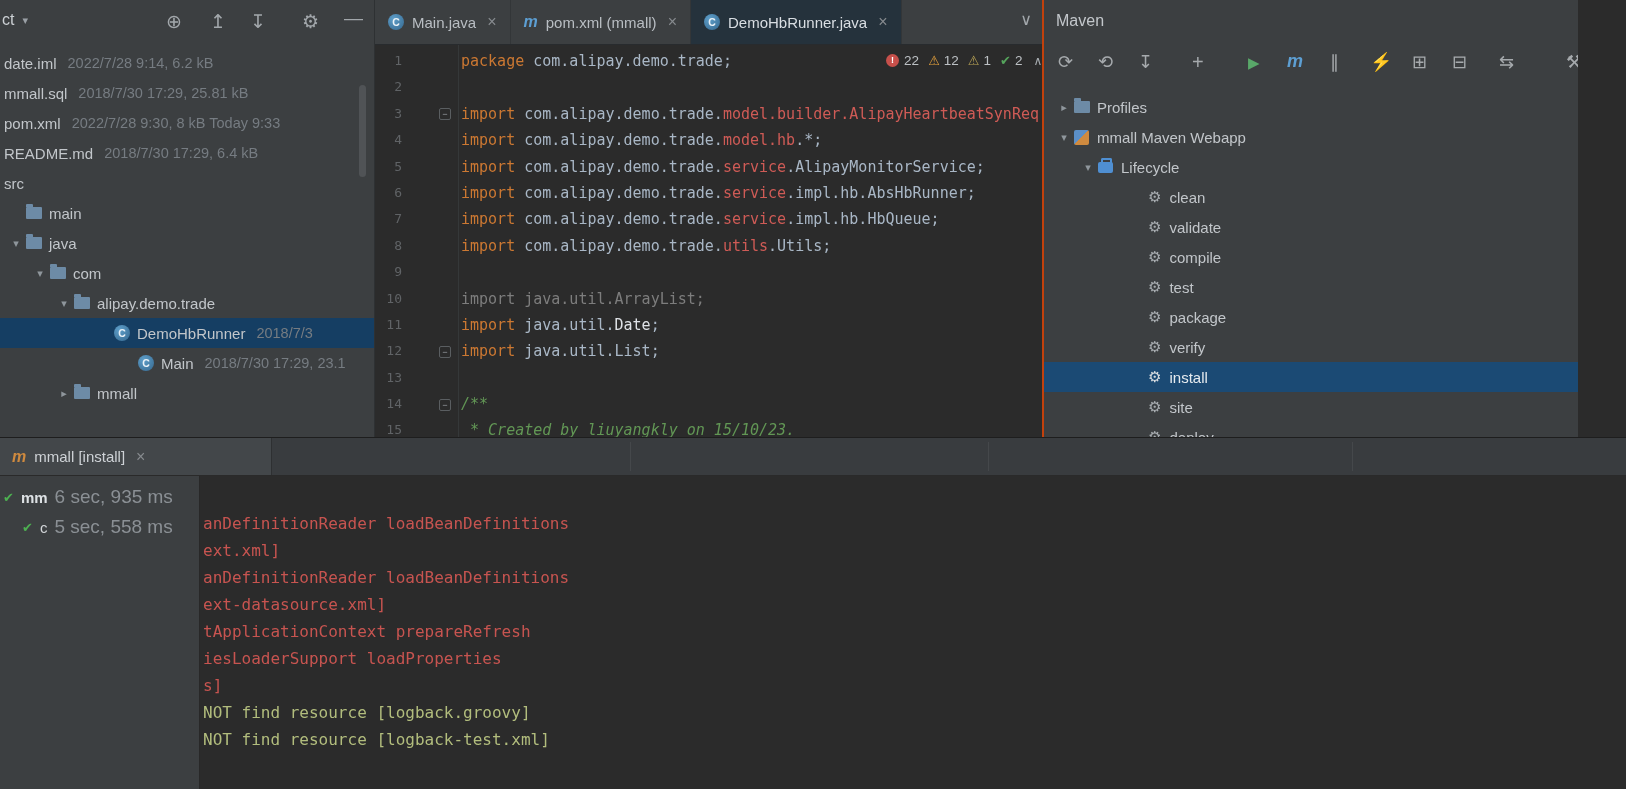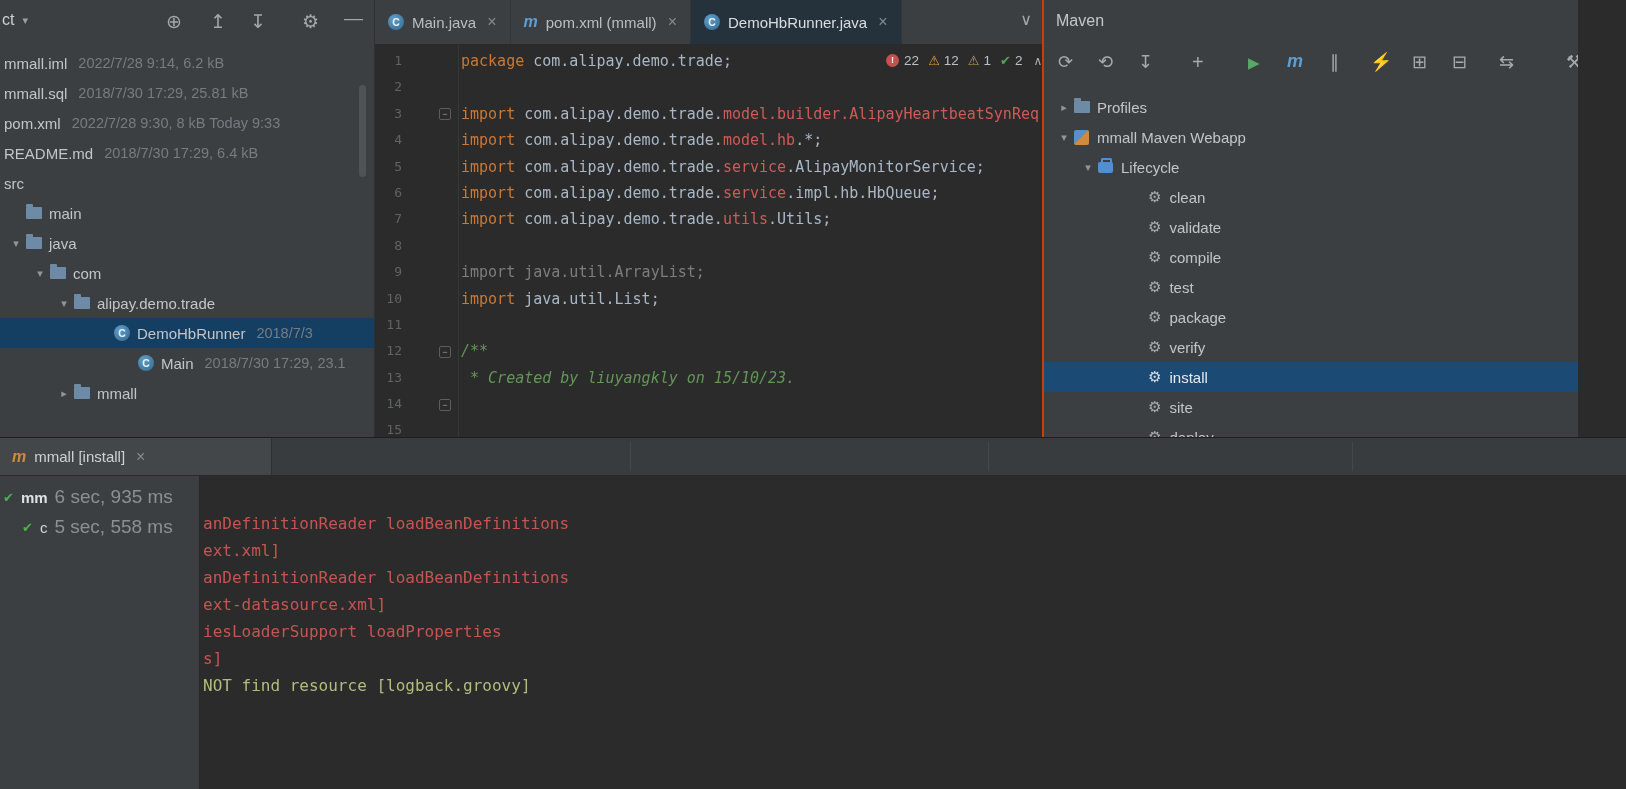--- a/index.html
+++ b/index.html
@@ -94,21 +94,21 @@
   </span>
   <span class="phi" style="left:166px">⊕</span>
   <span class="phi" style="left:210px">↥</span>
   <span class="phi" style="left:250px">↧</span>
   <span class="phi" style="left:302px">⚙</span>
   <span class="phi" style="left:344px;top:6px">—</span>
 </div>
 
 <div id="proj">
   <div class="prow" style="padding-left:4px">
-    <span class="plabel">mmall.iml</span>
+    <span class="plabel">date.iml</span>
     <span class="pmeta">2022/7/28 9:14, 6.2 kB</span>
   </div>
   <div class="prow" style="padding-left:4px">
     <span class="plabel">mmall.sql</span>
     <span class="pmeta">2018/7/30 17:29, 25.81 kB</span>
   </div>
   <div class="prow" style="padding-left:4px">
     <span class="plabel">pom.xml</span>
     <span class="pmeta">2022/7/28 9:30, 8 kB Today 9:33</span>
   </div>
@@ -197,24 +197,26 @@
     <span class="fm" style="top:301px">−</span>
     <span class="fm" style="top:354px">−</span>
   </div>
 
   <div class="codearea">
     <div class="cl"><span class="kw">package</span><span> com.alipay.demo.trade;</span></div>
     <div class="cl"></div>
     <div class="cl"><span class="kw">import</span><span> com.alipay.demo.trade.</span><span class="er">model.builder.AlipayHeartbeatSynReq</span></div>
     <div class="cl"><span class="kw">import</span><span> com.alipay.demo.trade.</span><span class="er">model.hb</span><span>.*;</span></div>
     <div class="cl"><span class="kw">import</span><span> com.alipay.demo.trade.</span><span class="er">service</span><span>.AlipayMonitorService;</span></div>
+    <div class="cl"><span class="kw">import</span><span> com.alipay.demo.trade.</span><span class="er">service</span><span>.impl.hb.AbsHbRunner;</span></div>
     <div class="cl"><span class="kw">import</span><span> com.alipay.demo.trade.</span><span class="er">service</span><span>.impl.hb.HbQueue;</span></div>
     <div class="cl"><span class="kw">import</span><span> com.alipay.demo.trade.</span><span class="er">utils</span><span>.Utils;</span></div>
     <div class="cl"></div>
     <div class="cl"><span class="dm">import java.util.ArrayList;</span></div>
+    <div class="cl"><span class="kw">import</span><span> java.util.</span><span class="hl">Date</span><span>;</span></div>
     <div class="cl"><span class="kw">import</span><span> java.util.List;</span></div>
     <div class="cl"></div>
     <div class="cl"><span class="cm">/**</span></div>
     <div class="cl"><span class="cm"> * Created by liuyangkly on 15/10/23.</span></div>
   </div>
 
   <div class="insp">
     <span class="edot"></span>
       <span style="margin-left:-4px">22</span>
     <span class="wtri">⚠</span>
@@ -346,17 +348,19 @@
       <span>c</span>
       <span class="rmeta">5 sec, 558 ms</span>
     </div>
   </div>
 
   <div id="console">
     <div class="ln cred">anDefinitionReader loadBeanDefinitions</div>
     <div class="ln cred">ext.xml]</div>
     <div class="ln cred">anDefinitionReader loadBeanDefinitions</div>
     <div class="ln cred">ext-datasource.xml]</div>
+    <div class="ln cred">tApplicationContext prepareRefresh</div>
     <div class="ln cred">iesLoaderSupport loadProperties</div>
     <div class="ln cred">s]</div>
     <div class="ln cgrn">NOT find resource [logback.groovy]</div>
+    <div class="ln cgrn">NOT find resource [logback-test.xml]</div>
   </div>
 </div>
 
 </body></html>

